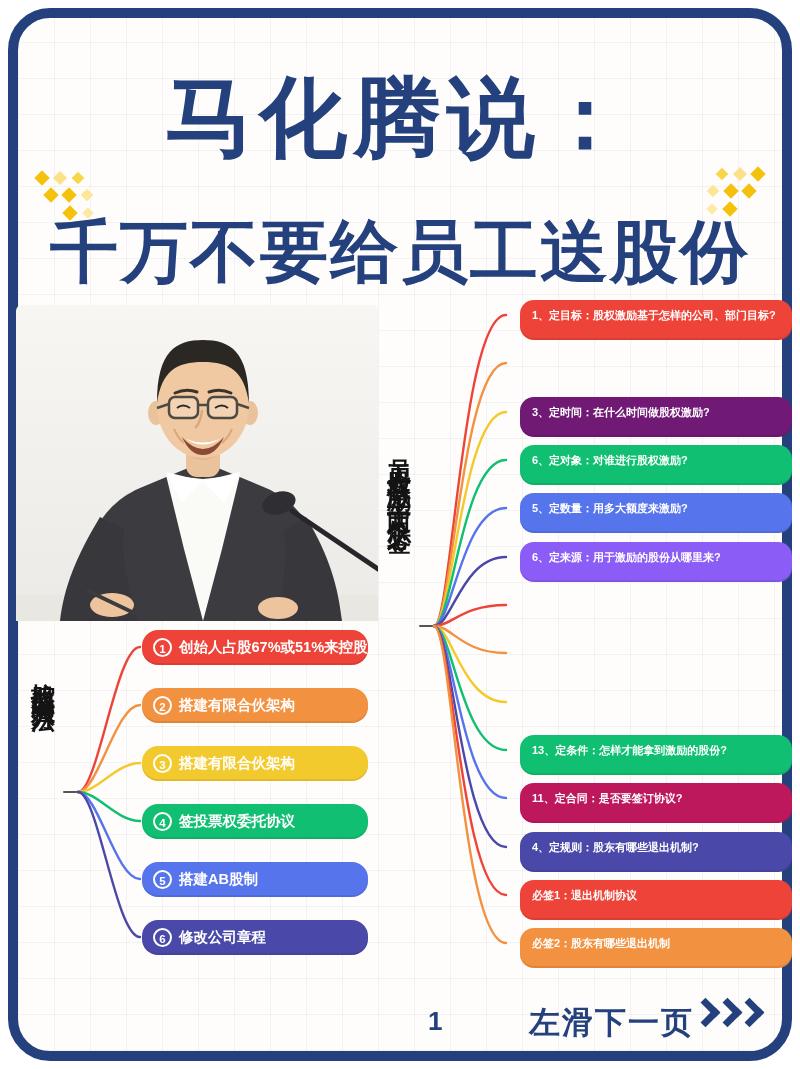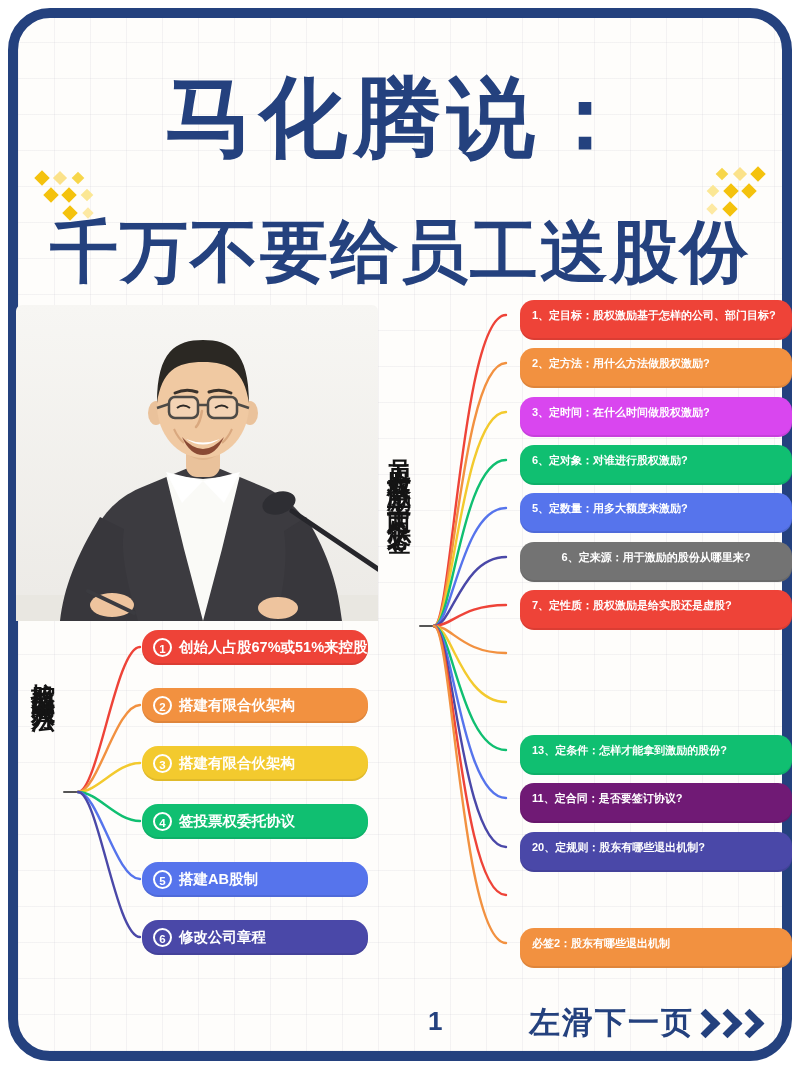--- a/index.html
+++ b/index.html
@@ -47,21 +47,21 @@
   .numcircle{
     flex:0 0 auto;width:19px;height:19px;border:2px solid #fff;border-radius:50%;
     font-size:11.5px;line-height:19px;text-align:center;color:#fff;font-weight:bold;
     box-sizing:border-box;
   }
   .page-num{
     position:absolute;left:428px;top:1006px;font-size:26px;font-weight:bold;
     color:var(--navy,#24417e);
   }
   .next-hint{
-    position:absolute;right:40px;top:1002px;display:flex;align-items:center;gap:4px;
+    position:absolute;right:40px;top:1002px;display:flex;align-items:flex-start;gap:4px;
     color:var(--navy,#24417e);font-size:31px;font-weight:900;letter-spacing:2px;
   }
   .chev{width:14px;height:14px;border-top:7px solid var(--navy,#24417e);
         border-right:7px solid var(--navy,#24417e);transform:rotate(45deg);
         margin-left:-3px;}
   svg.abs{position:absolute;}
 </style>
 </head>
 <body>
 
@@ -160,29 +160,28 @@
     <path d="M78 792 C98 792 116 821 140 821" stroke="#10bf71" fill="none" stroke-width="2.4" stroke-linecap="round"></path>
     <path d="M78 792 C98 792 116 879 140 879" stroke="#5674ec" fill="none" stroke-width="2.4" stroke-linecap="round"></path>
     <path d="M78 792 C98 792 116 937 140 937" stroke="#4a48a8" fill="none" stroke-width="2.4" stroke-linecap="round"></path>
   </svg>
 
 <div class="v-label side">控股公司的六大方法</div>
 <div class="v-label mid">员工股权激励十二定两个必签</div>
 
 <div id="pill-layer" class="layer">
     <div class="pill pill-right" style="top: 300px; background: rgb(238, 67, 56);"><span>1、定目标：股权激励基于怎样的公司、部门目标?</span></div>
-    <div class="pill pill-right" style="top: 348px; background: rgb(242, 145, 64);"><span>2、定方法：用什么方法做股权激励?</span></div>
-    <div class="pill pill-right" style="top: 397px; background: #d946ef;"><span>3、定时间：在什么时间做股权激励?</span></div>
+    <div class="pill pill-right" style="top: 397px; background: #701a75;"><span>3、定时间：在什么时间做股权激励?</span></div>
     <div class="pill pill-right" style="top: 445px; background: rgb(16, 191, 113);"><span>6、定对象：对谁进行股权激励?</span></div>
     <div class="pill pill-right" style="top: 493px; background: rgb(86, 116, 236);"><span>5、定数量：用多大额度来激励?</span></div>
-    <div class="pill pill-right" style="top: 542px; background: #737373; text-align: center;"><span>6、定来源：用于激励的股份从哪里来?</span></div>
-    <div class="pill pill-right" style="top: 590px; background: rgb(238, 67, 56);"><span>7、定性质：股权激励是给实股还是虚股?</span></div>
+    <div class="pill pill-right" style="top: 542px; background: #8b5cf6;"><span>6、定来源：用于激励的股份从哪里来?</span></div>
     <div class="pill pill-right" style="top: 735px; background: rgb(16, 191, 113);"><span>13、定条件：怎样才能拿到激励的股份?</span></div>
-    <div class="pill pill-right" style="top: 783px; background: #701a75;"><span>11、定合同：是否要签订协议?</span></div>
-    <div class="pill pill-right" style="top: 832px; background: rgb(74, 72, 168);"><span>20、定规则：股东有哪些退出机制?</span></div>
+    <div class="pill pill-right" style="top: 783px; background: #be185d;"><span>11、定合同：是否要签订协议?</span></div>
+    <div class="pill pill-right" style="top: 832px; background: rgb(74, 72, 168);"><span>4、定规则：股东有哪些退出机制?</span></div>
+    <div class="pill pill-right" style="top: 880px; background: rgb(238, 67, 56);"><span>必签1：退出机制协议</span></div>
     <div class="pill pill-right" style="top: 928px; background: rgb(242, 145, 64);"><span>必签2：股东有哪些退出机制</span></div>
     <div class="pill pill-left" style="top: 630px; background: rgb(238, 67, 56);">
       <span class="numcircle">1</span>
       <span>创始人占股67%或51%来控股</span>
     </div>
     <div class="pill pill-left" style="top: 688px; background: rgb(242, 145, 64);">
       <span class="numcircle">2</span>
       <span>搭建有限合伙架构</span>
     </div>
     <div class="pill pill-left" style="top: 746px; background: rgb(243, 202, 46);">

